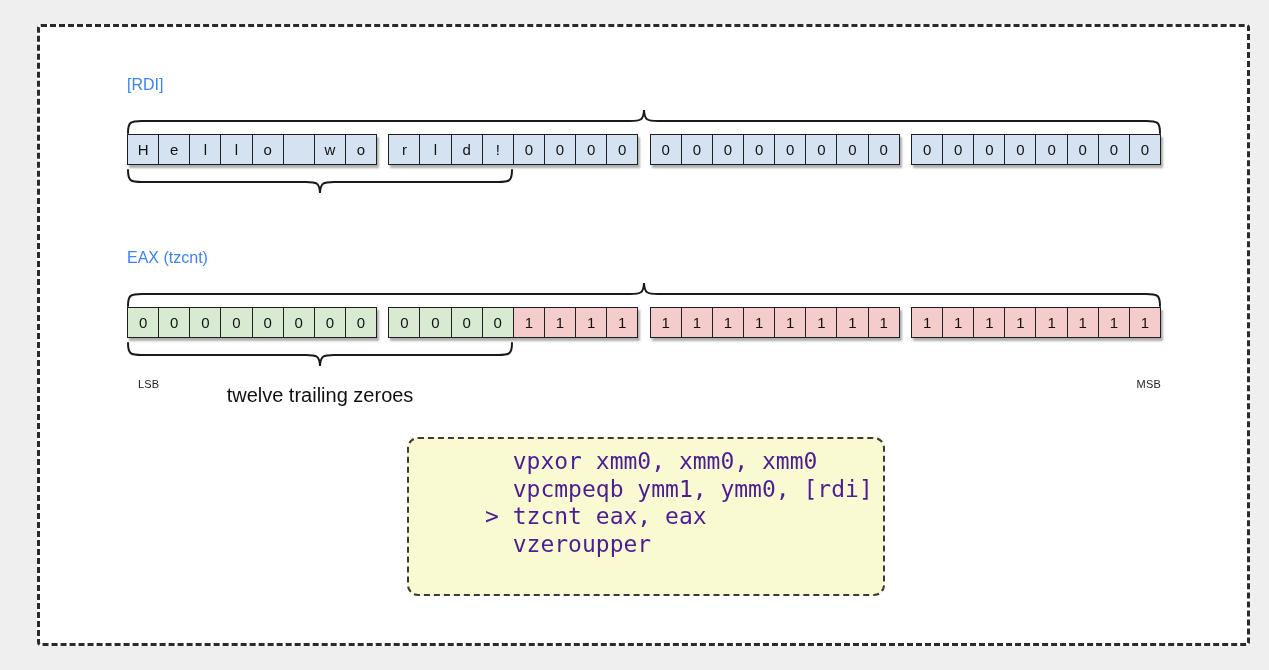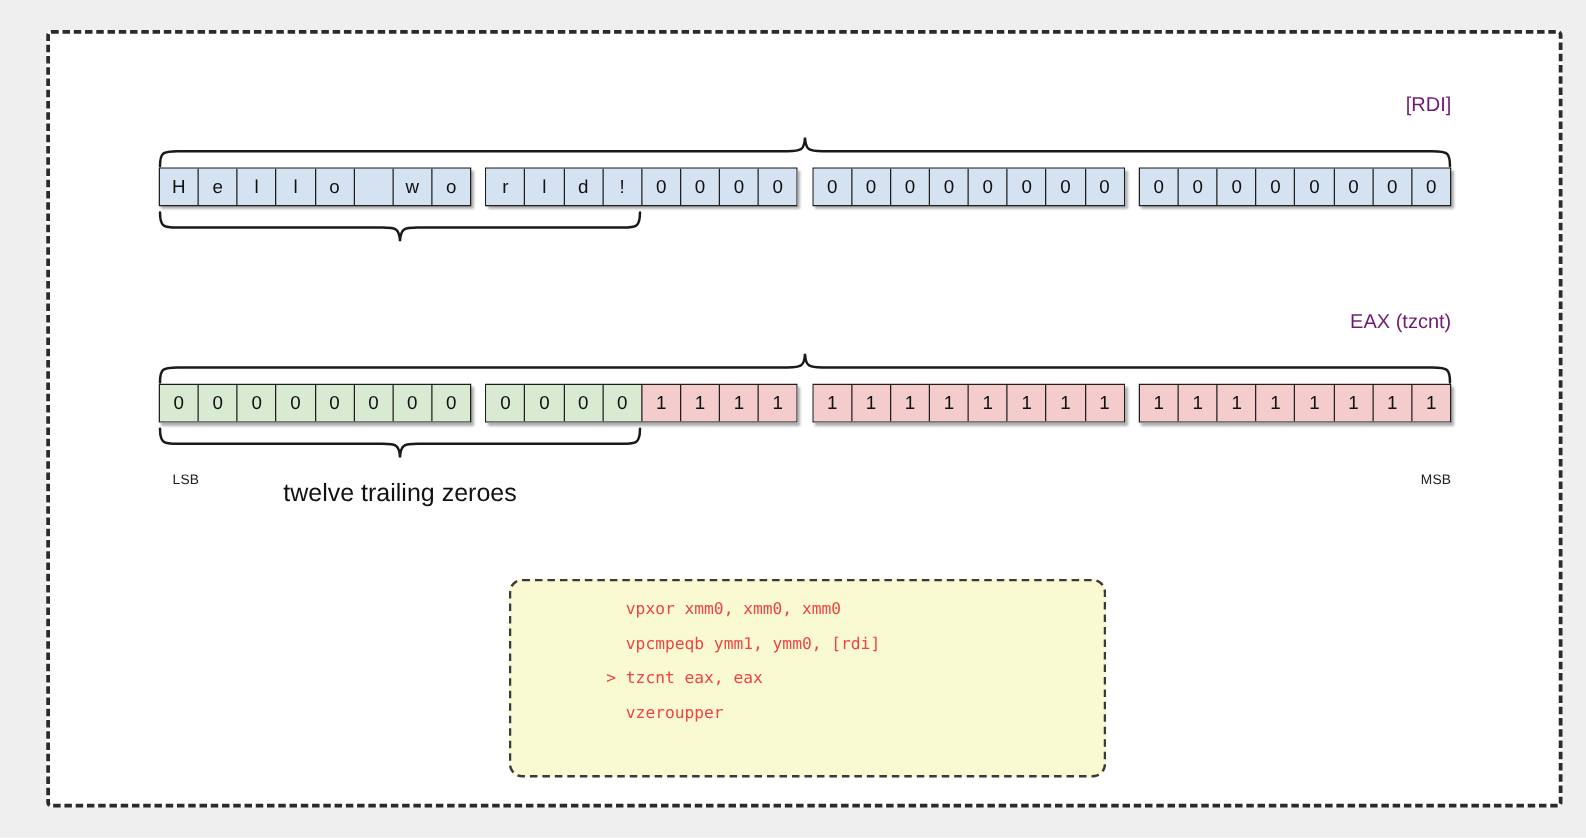--- a/index.html
+++ b/index.html
@@ -17,23 +17,23 @@
     width: 1213px; height: 622px;
     background: #ffffff;
     border: 3px dashed #2b2b2b;
     border-radius: 4px;
   }
   .inner { position: absolute; inset: 0; }
 
   .row-label {
     position: absolute;
     width: 1034px; left: 87px;
-    text-align: right;
+    text-align: left;
     font-size: 16px;
-    color: #701a75;
+    color: #3b82f6;
   }
   .brace { position: absolute; overflow: visible; }
   .brace path {
     fill: none;
     stroke: #1a1a1a;
     stroke-width: 2;
     stroke-linecap: round;
   }
 
   .cell-row {
@@ -71,30 +71,30 @@
   .endian-label {
     position: absolute;
     font-size: 11px;
     color: #222;
     letter-spacing: 0.2px;
     margin-top: 21px;
   }
 
   .code-box {
     position: absolute;
-    left: 367px; top: 436px;
+    left: 367px; top: 410px;
     width: 478px; height: 159px;
     background: #fafad2;
     border: 2.5px dashed #3a3a3a;
     border-radius: 11px;
     padding: 9px 0 0 76px;
     font-family: "DejaVu Sans Mono", monospace;
-    font-size: 13px;
+    font-size: 23px;
     line-height: 27.6px;
-    color: #ef4444;
+    color: #4c1d95;
   }
   .code-line { white-space: pre; }
 </style>
 </head>
 <body style="background: rgb(239, 239, 239);">
 
 <div class="panel" style="background: rgb(255, 255, 255);">
   <div class="inner">
 
     <div class="row-label" style="top: 49px;">[RDI]</div>

